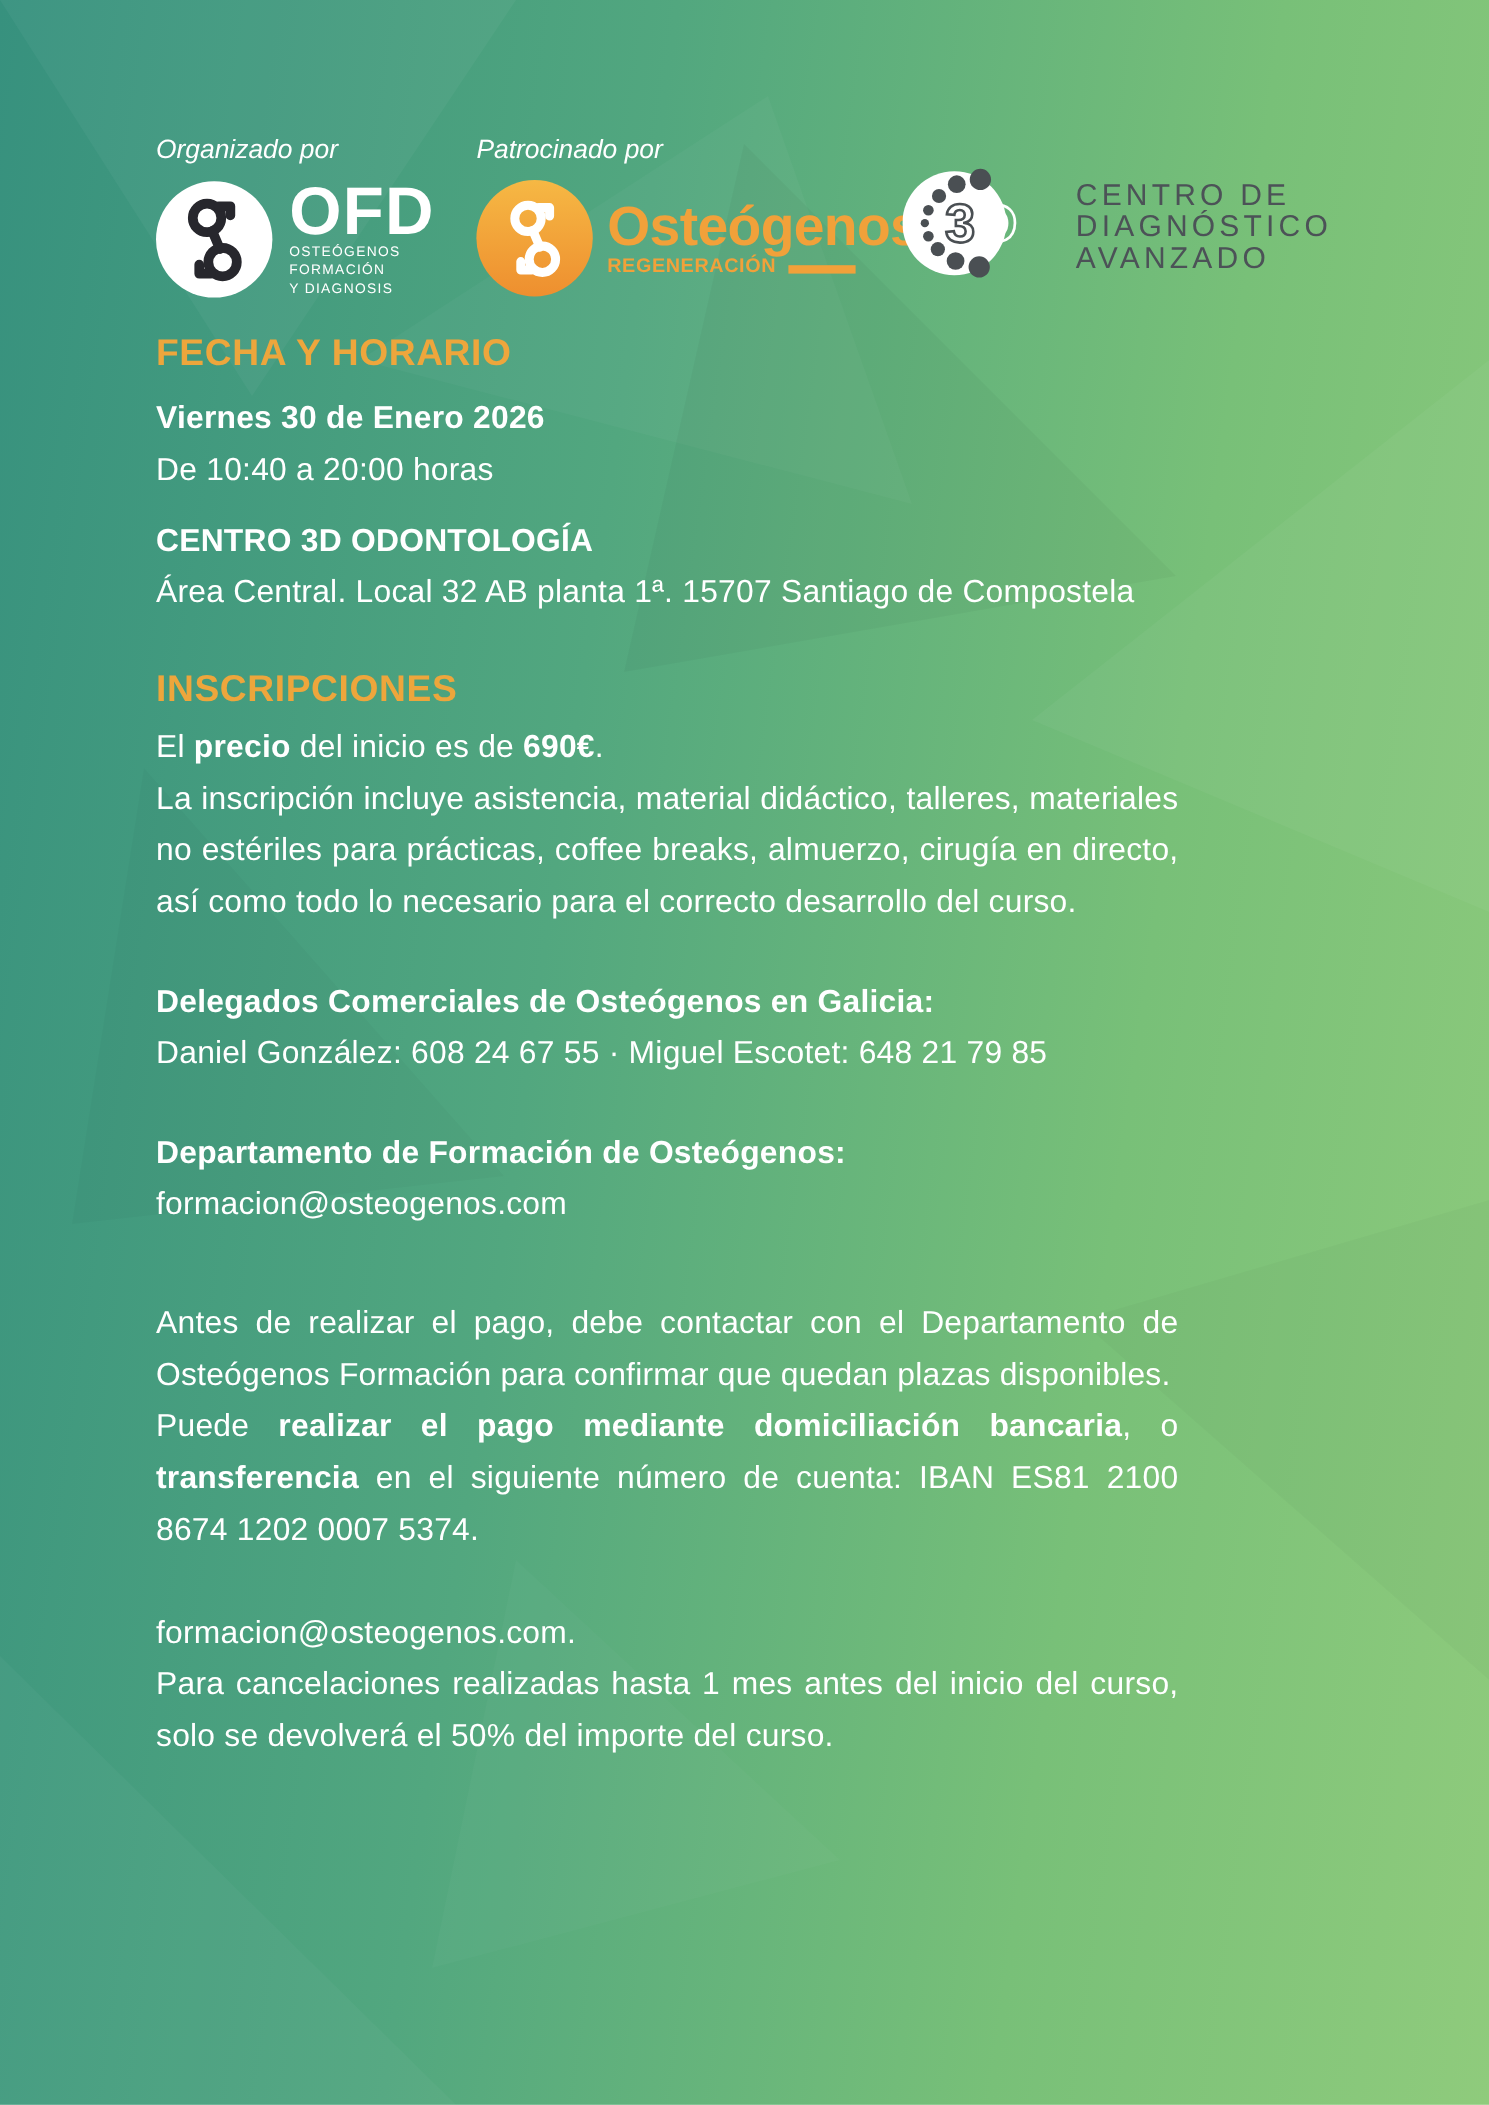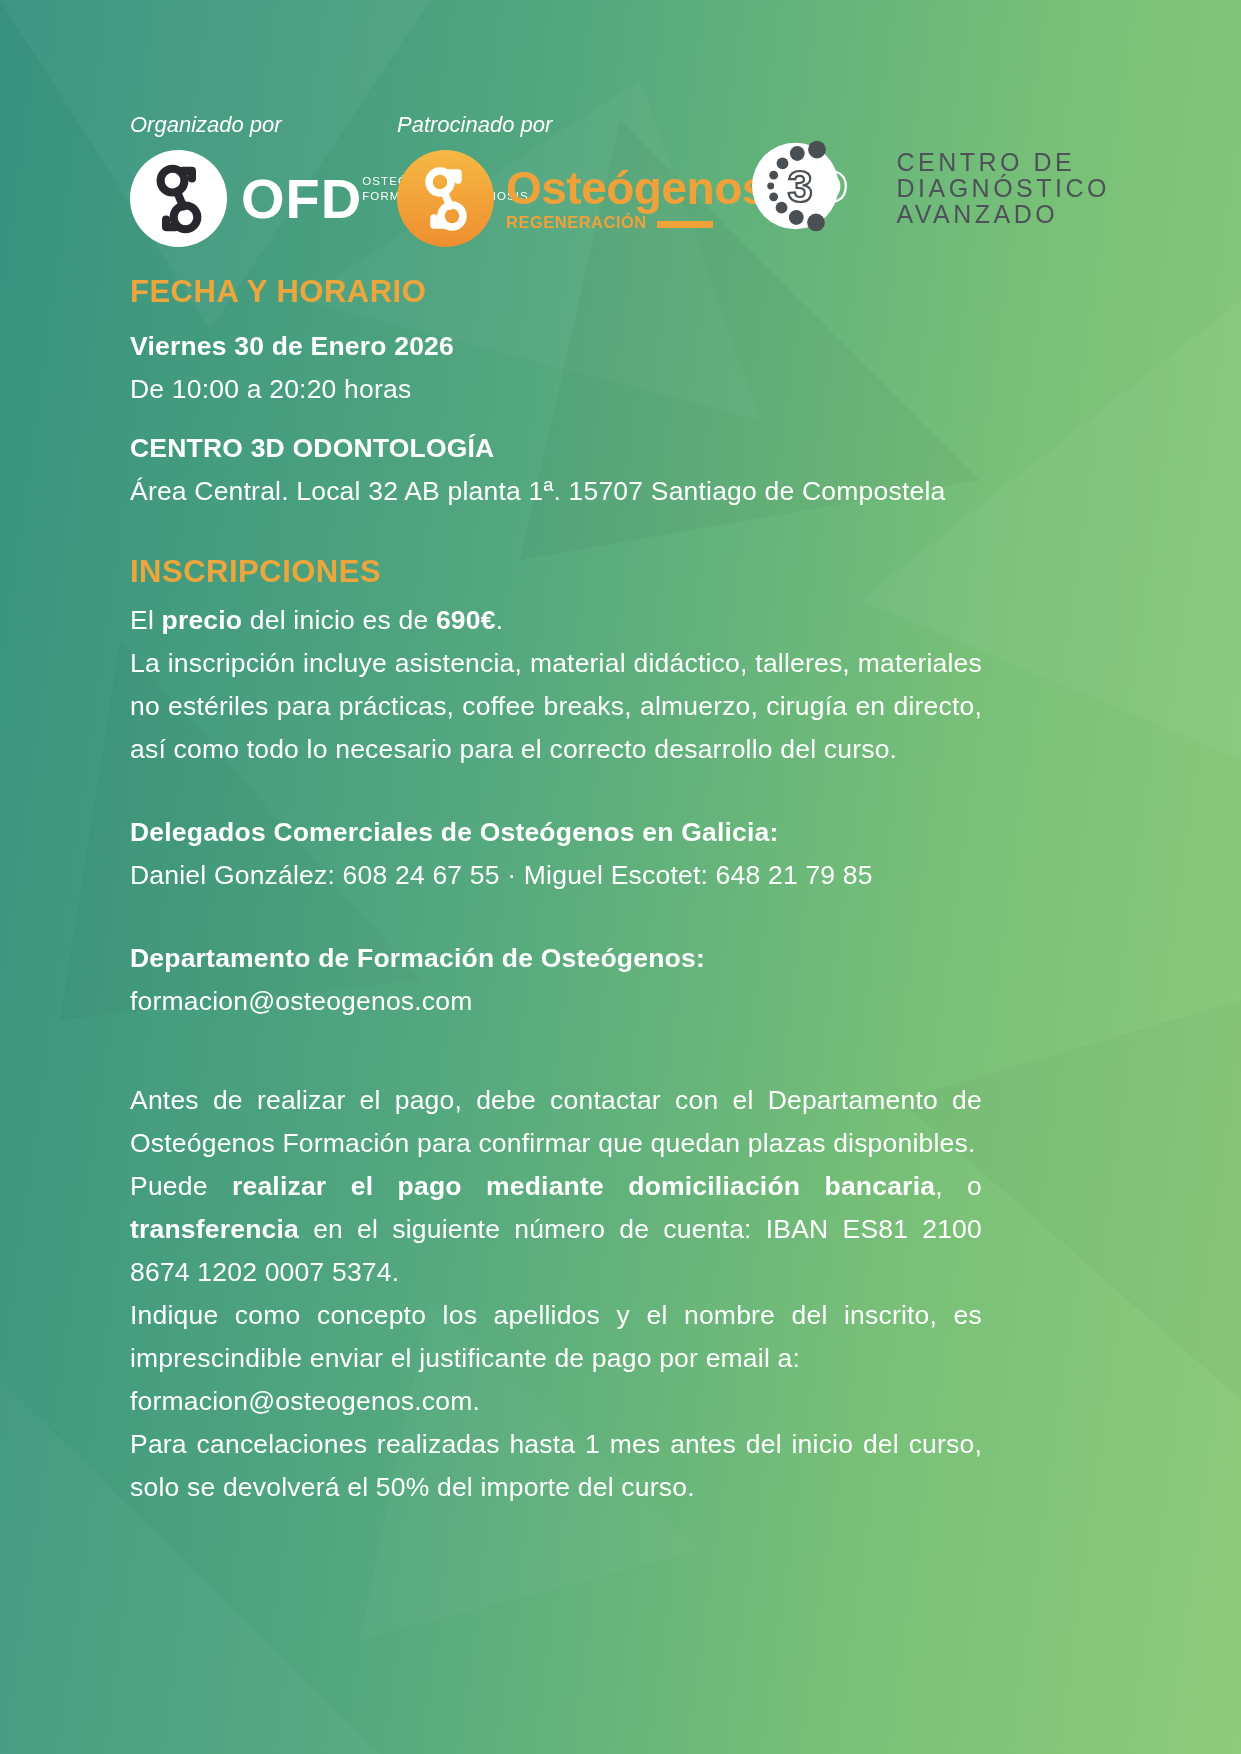--- a/index.html
+++ b/index.html
@@ -23,21 +23,21 @@
   
   .logos{display:flex;align-items:flex-start;width:980px;}
   .logo-label{font-style:italic;font-size:22px;line-height:26px;font-weight:500;}
   .logo-row{display:flex;align-items:center;margin-top:12px;}
   .circle{width:97px;height:97px;border-radius:50%;display:flex;align-items:center;justify-content:center;flex:0 0 auto;}
   .circle.white{background:#FFFFFF;}
   .circle.orange{background:linear-gradient(180deg,var(--osteo-c1),var(--osteo-c2));}
   .col-organizer{width:267px;}
   .col-sponsor{width:330px;}
   .col-cda{margin-left:auto;padding-top:26px;}
-  .ofd-text{margin-left:14px;display:flex;flex-direction:row;}
+  .ofd-text{margin-left:14px;display:flex;flex-direction:column;}
   .ofd-acronym{font-size:56px;line-height:52px;font-weight:bold;letter-spacing:1px;}
   .ofd-cap{font-size:11.5px;line-height:15px;letter-spacing:1.1px;margin-top:1px;}
   .ofd-cap:first-of-type{margin-top:5px;}
   .osteo-text{margin-left:12px;display:flex;flex-direction:column;}
   .osteo-word{font-size:46px;line-height:44px;font-weight:bold;color:var(--osteo-orange);letter-spacing:-0.5px;}
   .osteo-sub-row{display:flex;align-items:center;margin-top:3px;}
   .osteo-sub{font-size:16.5px;font-weight:bold;color:var(--osteo-orange);letter-spacing:0.5px;}
   .osteo-bar{width:56px;height:7px;background:var(--osteo-orange);margin-left:10px;margin-top:4px;}
   .cda-row{display:flex;align-items:center;}
   .cda-text{margin-left:16px;display:flex;flex-direction:column;color:var(--cda-gray);}
@@ -150,36 +150,36 @@
         </span>
       </div>
     </div>
   </header>
 
   <div class="content">
 
     <section class="sec-fecha">
       <h2>FECHA Y HORARIO</h2>
       <p class="bold">Viernes 30 de Enero 2026</p>
-      <p>De 10:00 a 20:20 horas</p>
+      <p>De 10:40 a 20:00 horas</p>
       <p class="bold mt-venue">CENTRO 3D ODONTOLOGÍA</p>
       <p>Área Central. Local 32 AB planta 1ª. 15707 Santiago de Compostela</p>
     </section>
 
     <section class="sec-insc">
       <h2>INSCRIPCIONES</h2>
       <p><span>El </span><b>precio</b><span> del inicio es de </span><b>690€</b><span>.</span></p>
       <p class="just">La inscripción incluye asistencia, material didáctico, talleres, materiales no estériles para prácticas, coffee breaks, almuerzo, cirugía en directo, así como todo lo necesario para el correcto desarrollo del curso.</p>
       <p class="bold mt-block">Delegados Comerciales de Osteógenos en Galicia:</p>
       <p>Daniel González: 608 24 67 55 · Miguel Escotet: 648 21 79 85</p>
       <p class="bold mt-block">Departamento de Formación de Osteógenos:</p>
       <p>formacion@osteogenos.com</p>
     </section>
 
     <section class="sec-pago">
       <p class="just">Antes de realizar el pago, debe contactar con el Departamento de Osteógenos Formación para confirmar que quedan plazas disponibles.</p>
       <p class="just"><span>Puede </span><b>realizar el pago mediante domiciliación bancaria</b><span>, o </span><b>transferencia</b><span> en el siguiente número de cuenta: IBAN ES81 2100 8674 1202 0007 5374.</span></p>
-      <p class="just"><span>Indique como concepto los apellidos y el nombre del inscrito, es imprescindible enviar el justificante de pago por email a:</span><br><span>formacion@osteogenos.com.</span></p>
+      <p class="just"><br><span>formacion@osteogenos.com.</span></p>
       <p class="just">Para cancelaciones realizadas hasta 1 mes antes del inicio del curso, solo se devolverá el 50% del importe del curso.</p>
     </section>
 
   </div>
 </div>
 
 </body></html>

